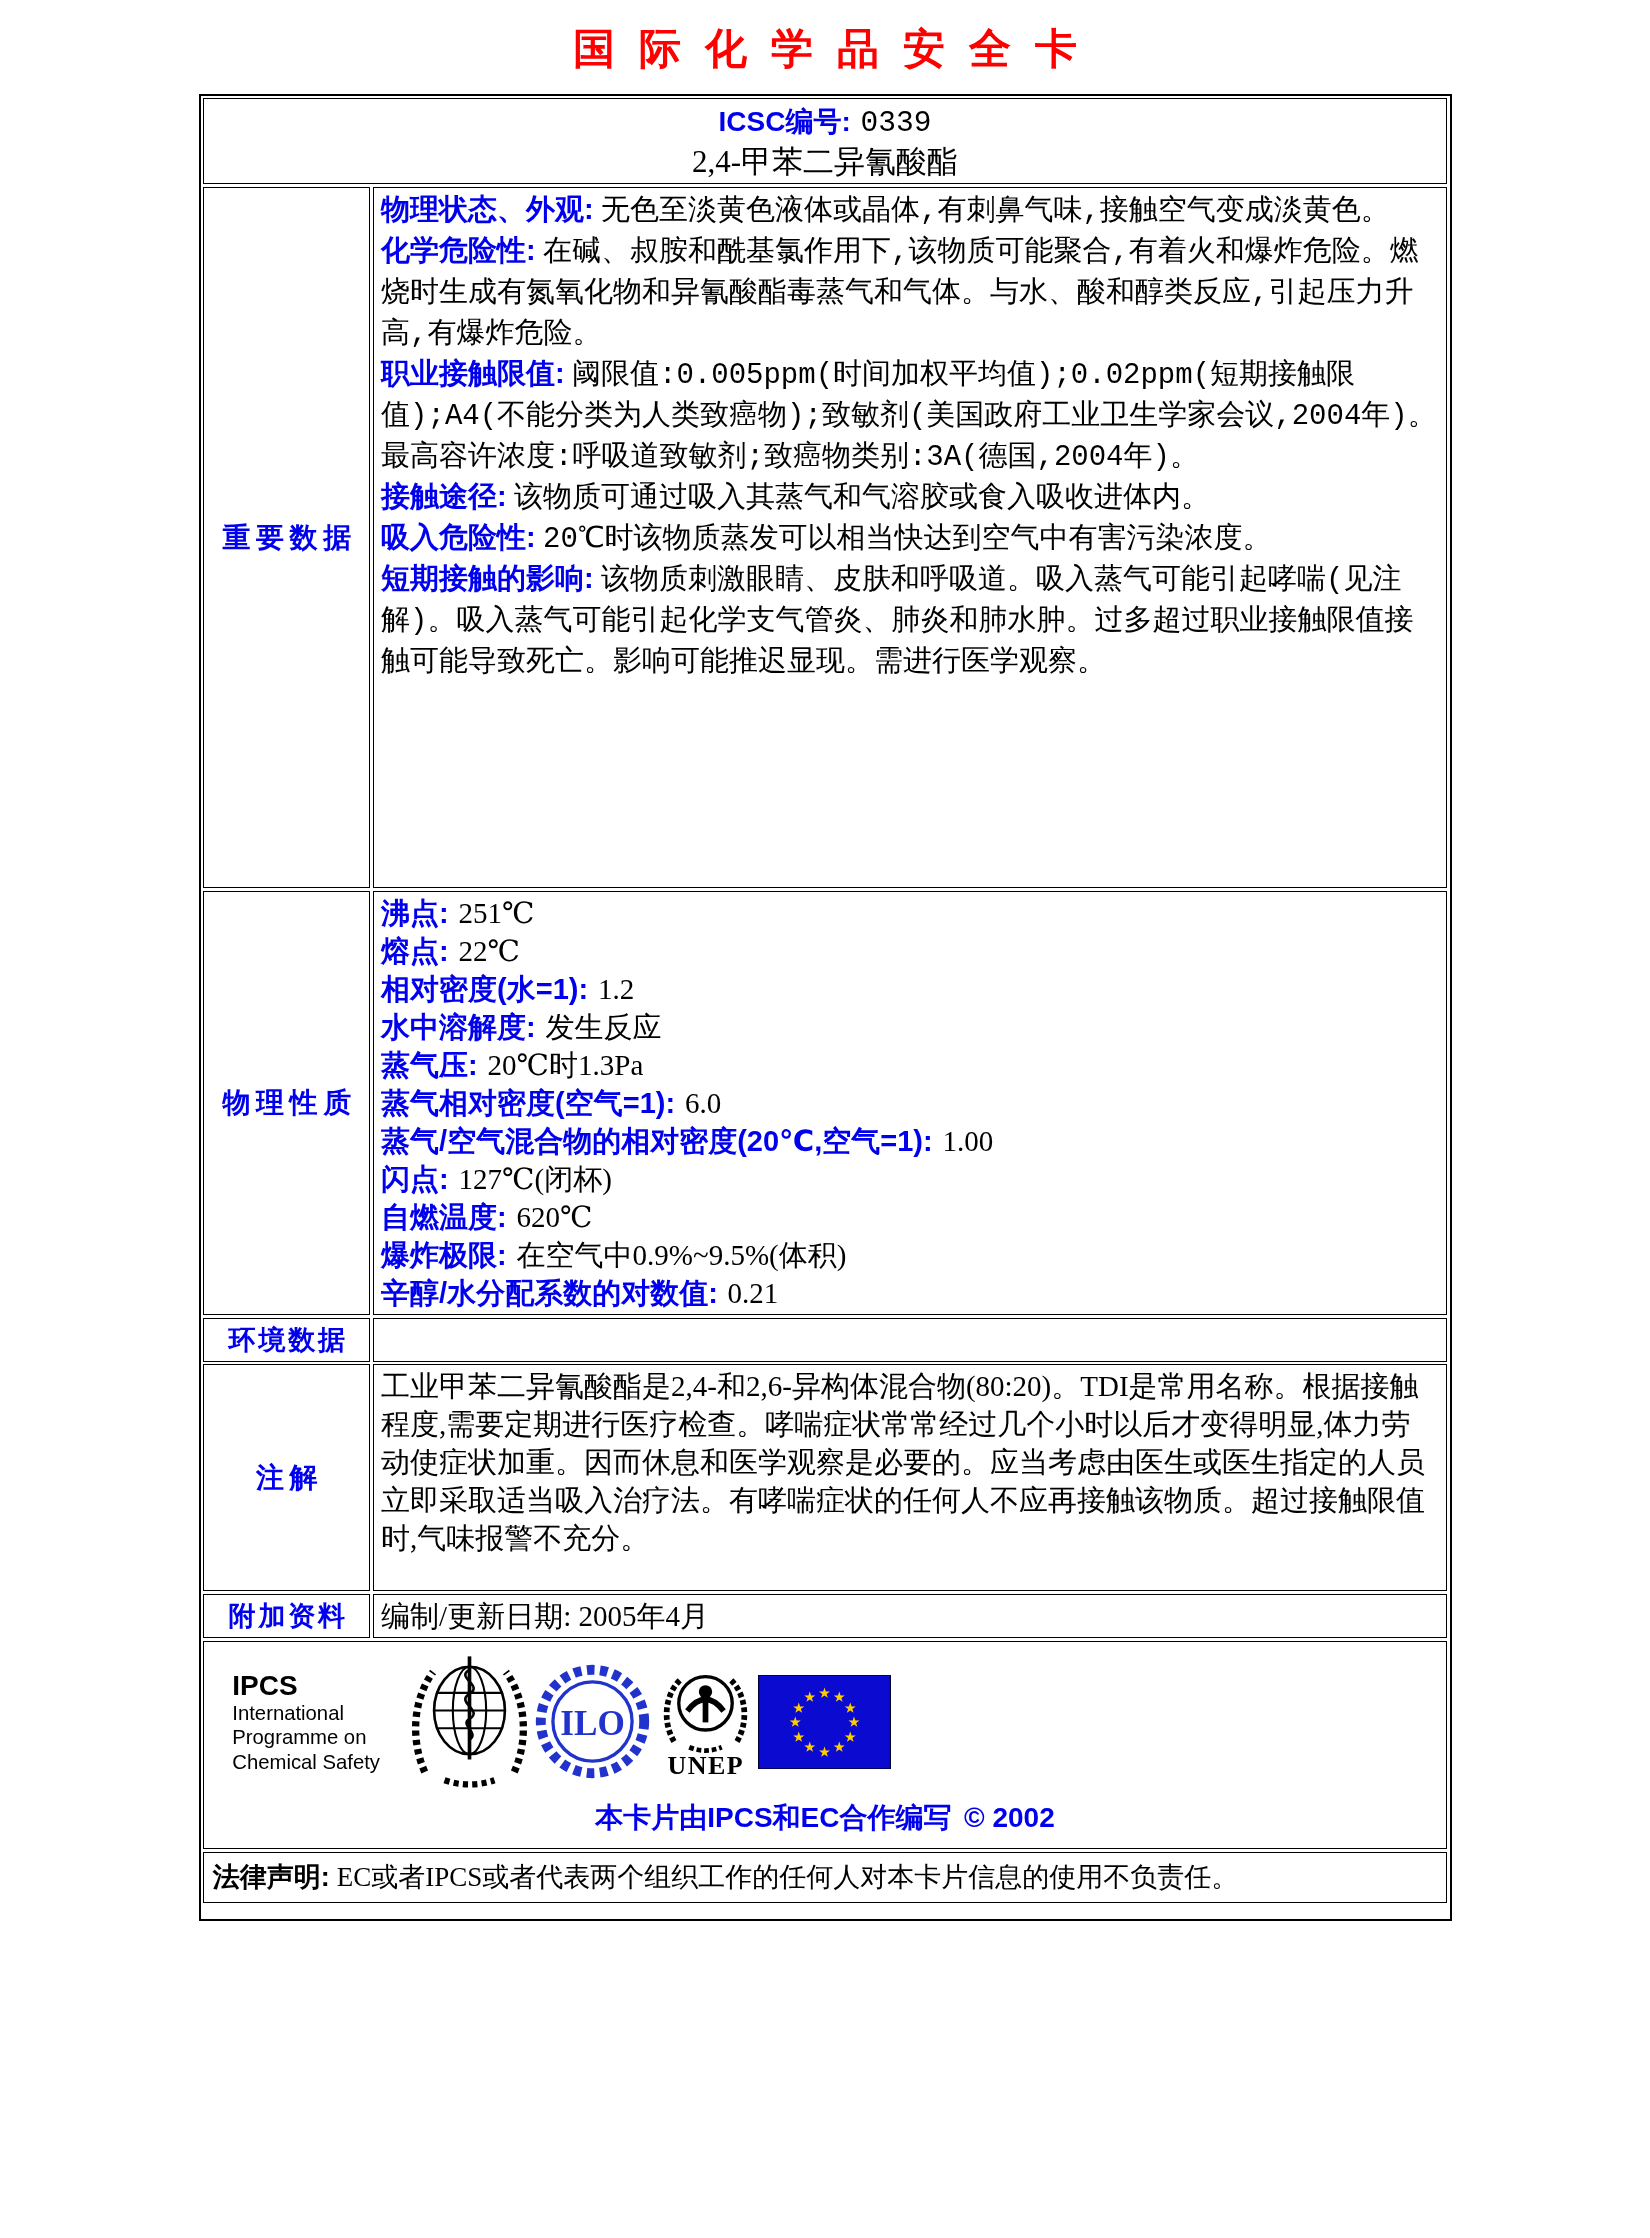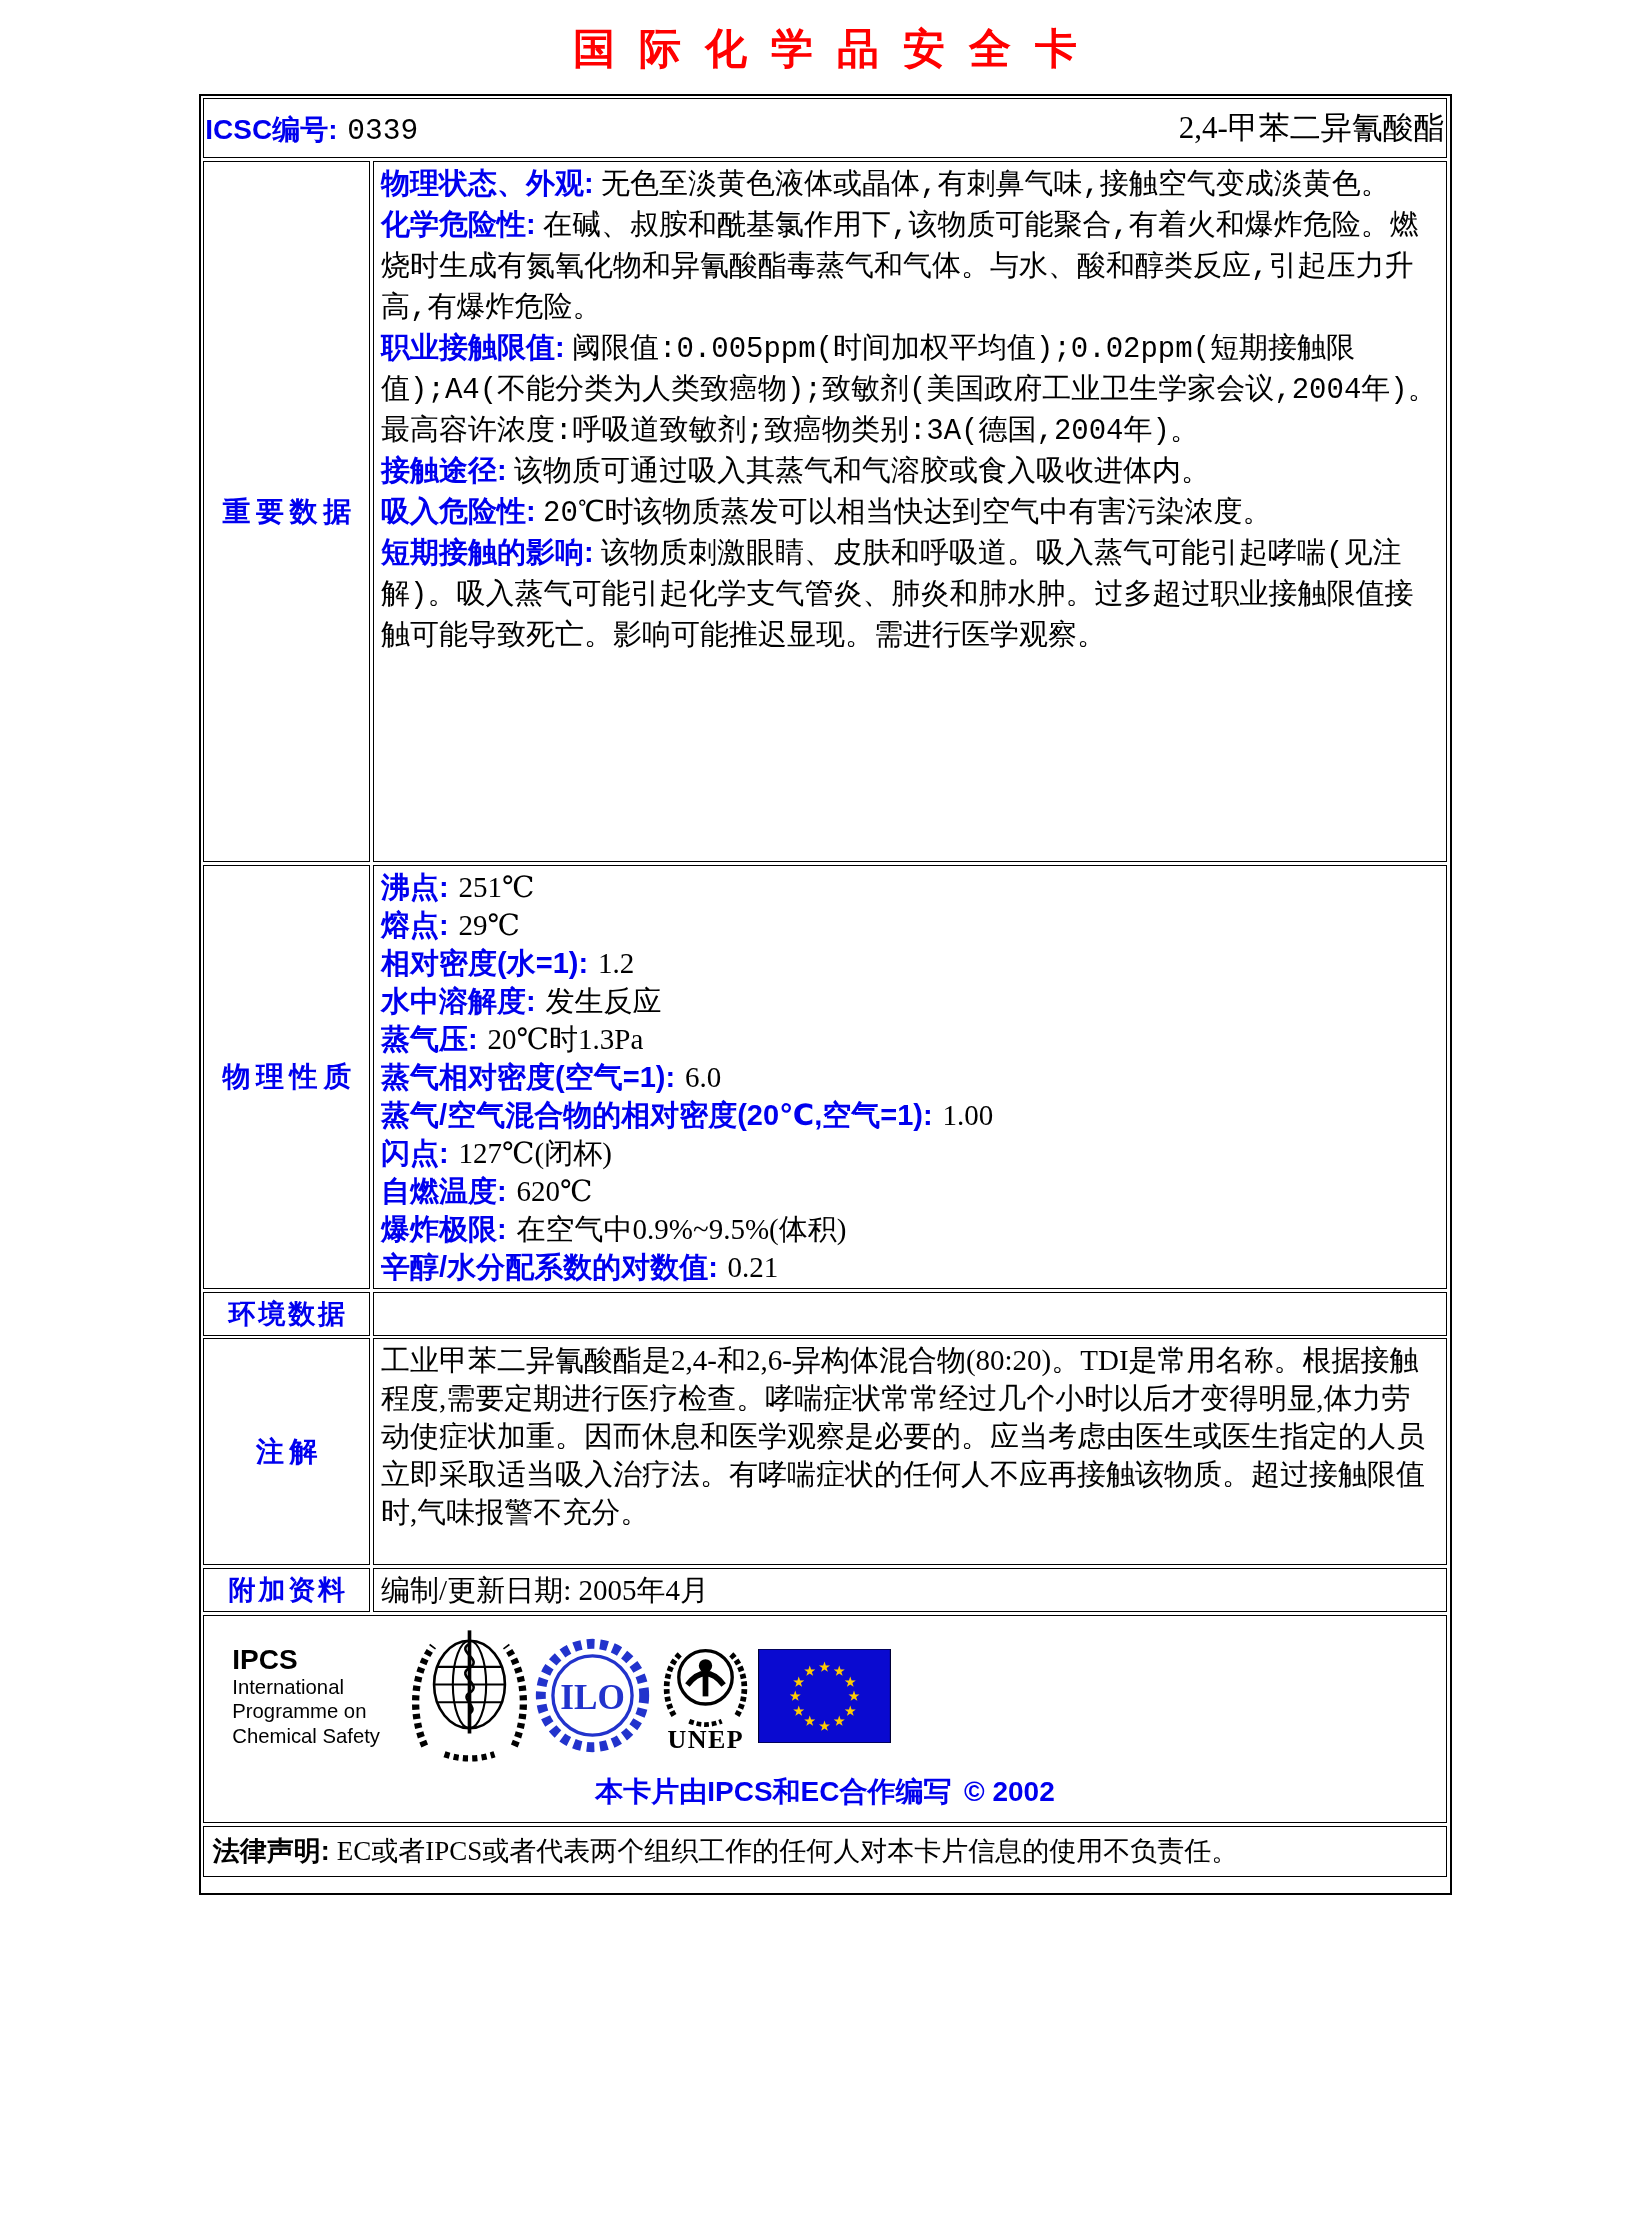--- a/index.html
+++ b/index.html
@@ -35,21 +35,21 @@
     color:var(--blue);font-family:var(--sans);font-weight:bold;
     font-size:28px;letter-spacing:5.6px;text-indent:5.6px;text-align:center;
     padding:2.8px 0;
   }
   .content-cell{flex:1 1 auto;padding:2.1px 7px;}
   .full-cell{flex:1 1 auto;}
 
   
   .header-cell{
     display:flex;justify-content:space-between;align-items:center;
-    min-height:60px;padding:0 1px;
+    min-height:60px;padding:0 1px;flex-direction:column;
   }
   .icsc-left{display:flex;align-items:baseline;gap:9.8px;}
   .icsc-label{color:var(--blue);font-family:var(--sans);font-weight:bold;font-size:28px;}
   .icsc-number{font-family:var(--mono);font-size:29.5px;margin-top:7px;}
   .chem-name{font-family:var(--serif);font-size:31px;}
 
   
   .entry{margin:0;font-size:29px;line-height:38px;}
   .blabel{color:var(--blue);font-family:var(--sans);font-weight:bold;}
   .entry .btext{font-family:Liberation Mono, monospace;}
@@ -109,21 +109,21 @@
       <p class="entry"><span class="blabel">接触途径:</span> <span class="btext">该物质可通过吸入其蒸气和气溶胶或食入吸收进体内。</span></p>
       <p class="entry"><span class="blabel">吸入危险性:</span> <span class="btext">20℃时该物质蒸发可以相当快达到空气中有害污染浓度。</span></p>
       <p class="entry"><span class="blabel">短期接触的影响:</span> <span class="btext">该物质刺激眼睛、皮肤和呼吸道。吸入蒸气可能引起哮喘(见注解)。吸入蒸气可能引起化学支气管炎、肺炎和肺水肿。过多超过职业接触限值接触可能导致死亡。影响可能推迟显现。需进行医学观察。</span></p>
     </div>
   </div>
 
   <div class="row">
     <div class="cell label-cell">物理性质</div>
     <div class="cell content-cell physical-content">
       <div class="prop-line"><span class="blabel">沸点:</span><span class="val">251℃</span></div>
-      <div class="prop-line"><span class="blabel">熔点:</span><span class="val">29℃</span></div>
+      <div class="prop-line"><span class="blabel">熔点:</span><span class="val">22℃</span></div>
       <div class="prop-line"><span class="blabel">相对密度(水=1):</span><span class="val">1.2</span></div>
       <div class="prop-line"><span class="blabel">水中溶解度:</span><span class="val">发生反应</span></div>
       <div class="prop-line"><span class="blabel">蒸气压:</span><span class="val">20℃时1.3Pa</span></div>
       <div class="prop-line"><span class="blabel">蒸气相对密度(空气=1):</span><span class="val">6.0</span></div>
       <div class="prop-line"><span class="blabel">蒸气/空气混合物的相对密度(20℃,空气=1):</span><span class="val">1.00</span></div>
       <div class="prop-line"><span class="blabel">闪点:</span><span class="val">127℃(闭杯)</span></div>
       <div class="prop-line"><span class="blabel">自燃温度:</span><span class="val">620℃</span></div>
       <div class="prop-line"><span class="blabel">爆炸极限:</span><span class="val">在空气中0.9%~9.5%(体积)</span></div>
       <div class="prop-line"><span class="blabel">辛醇/水分配系数的对数值:</span><span class="val">0.21</span></div>
     </div>

